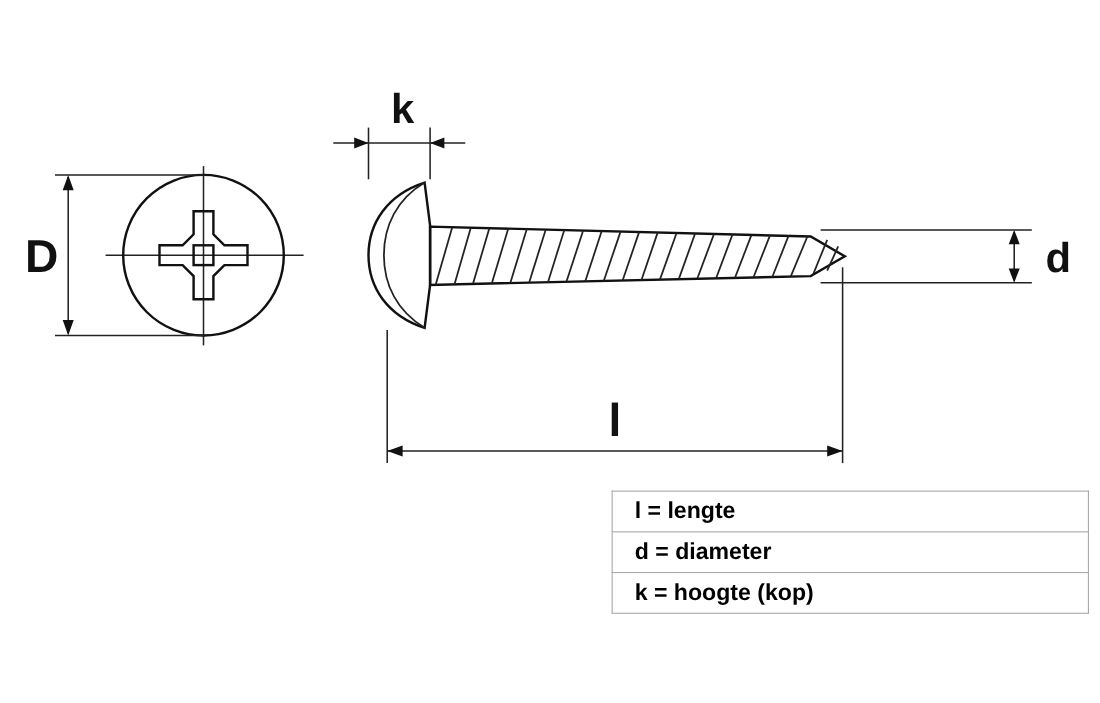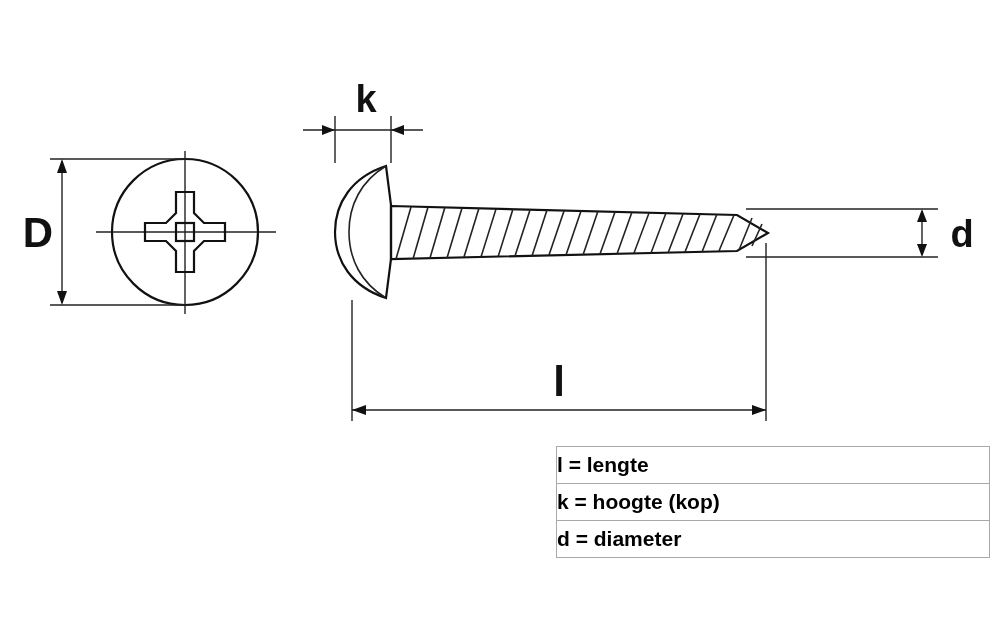--- a/index.html
+++ b/index.html
@@ -33,21 +33,21 @@
     position: absolute;
     left: 556px;
     top: 446px;
     width: 434px;
     border-collapse: collapse;
     background: #ffffff;
   }
   .legend td {
     border: 1px solid #a9a9a9;
     height: 36px;
-    padding: 0 0;
+    padding: 0 20px;
     font-family: "Liberation Sans", sans-serif;
     font-weight: bold;
     font-size: 21px;
     color: #000;
     white-space: nowrap;
   }
 </style>
 </head>
 <body>
 
@@ -131,21 +131,21 @@
       <text x="559" y="396" text-anchor="middle" class="dimlabel f40">l</text>
     </g>
   </svg>
 
   <table class="legend">
     <tbody>
       <tr>
         <td>l = lengte</td>
       </tr>
       <tr>
-        <td>k = hoogte (kop)</td>
+        <td>d = diameter</td>
       </tr>
       <tr>
-        <td>d = diameter</td>
+        <td>k = hoogte (kop)</td>
       </tr>
     </tbody>
   </table>
 
 </div>
 
 </body></html>

